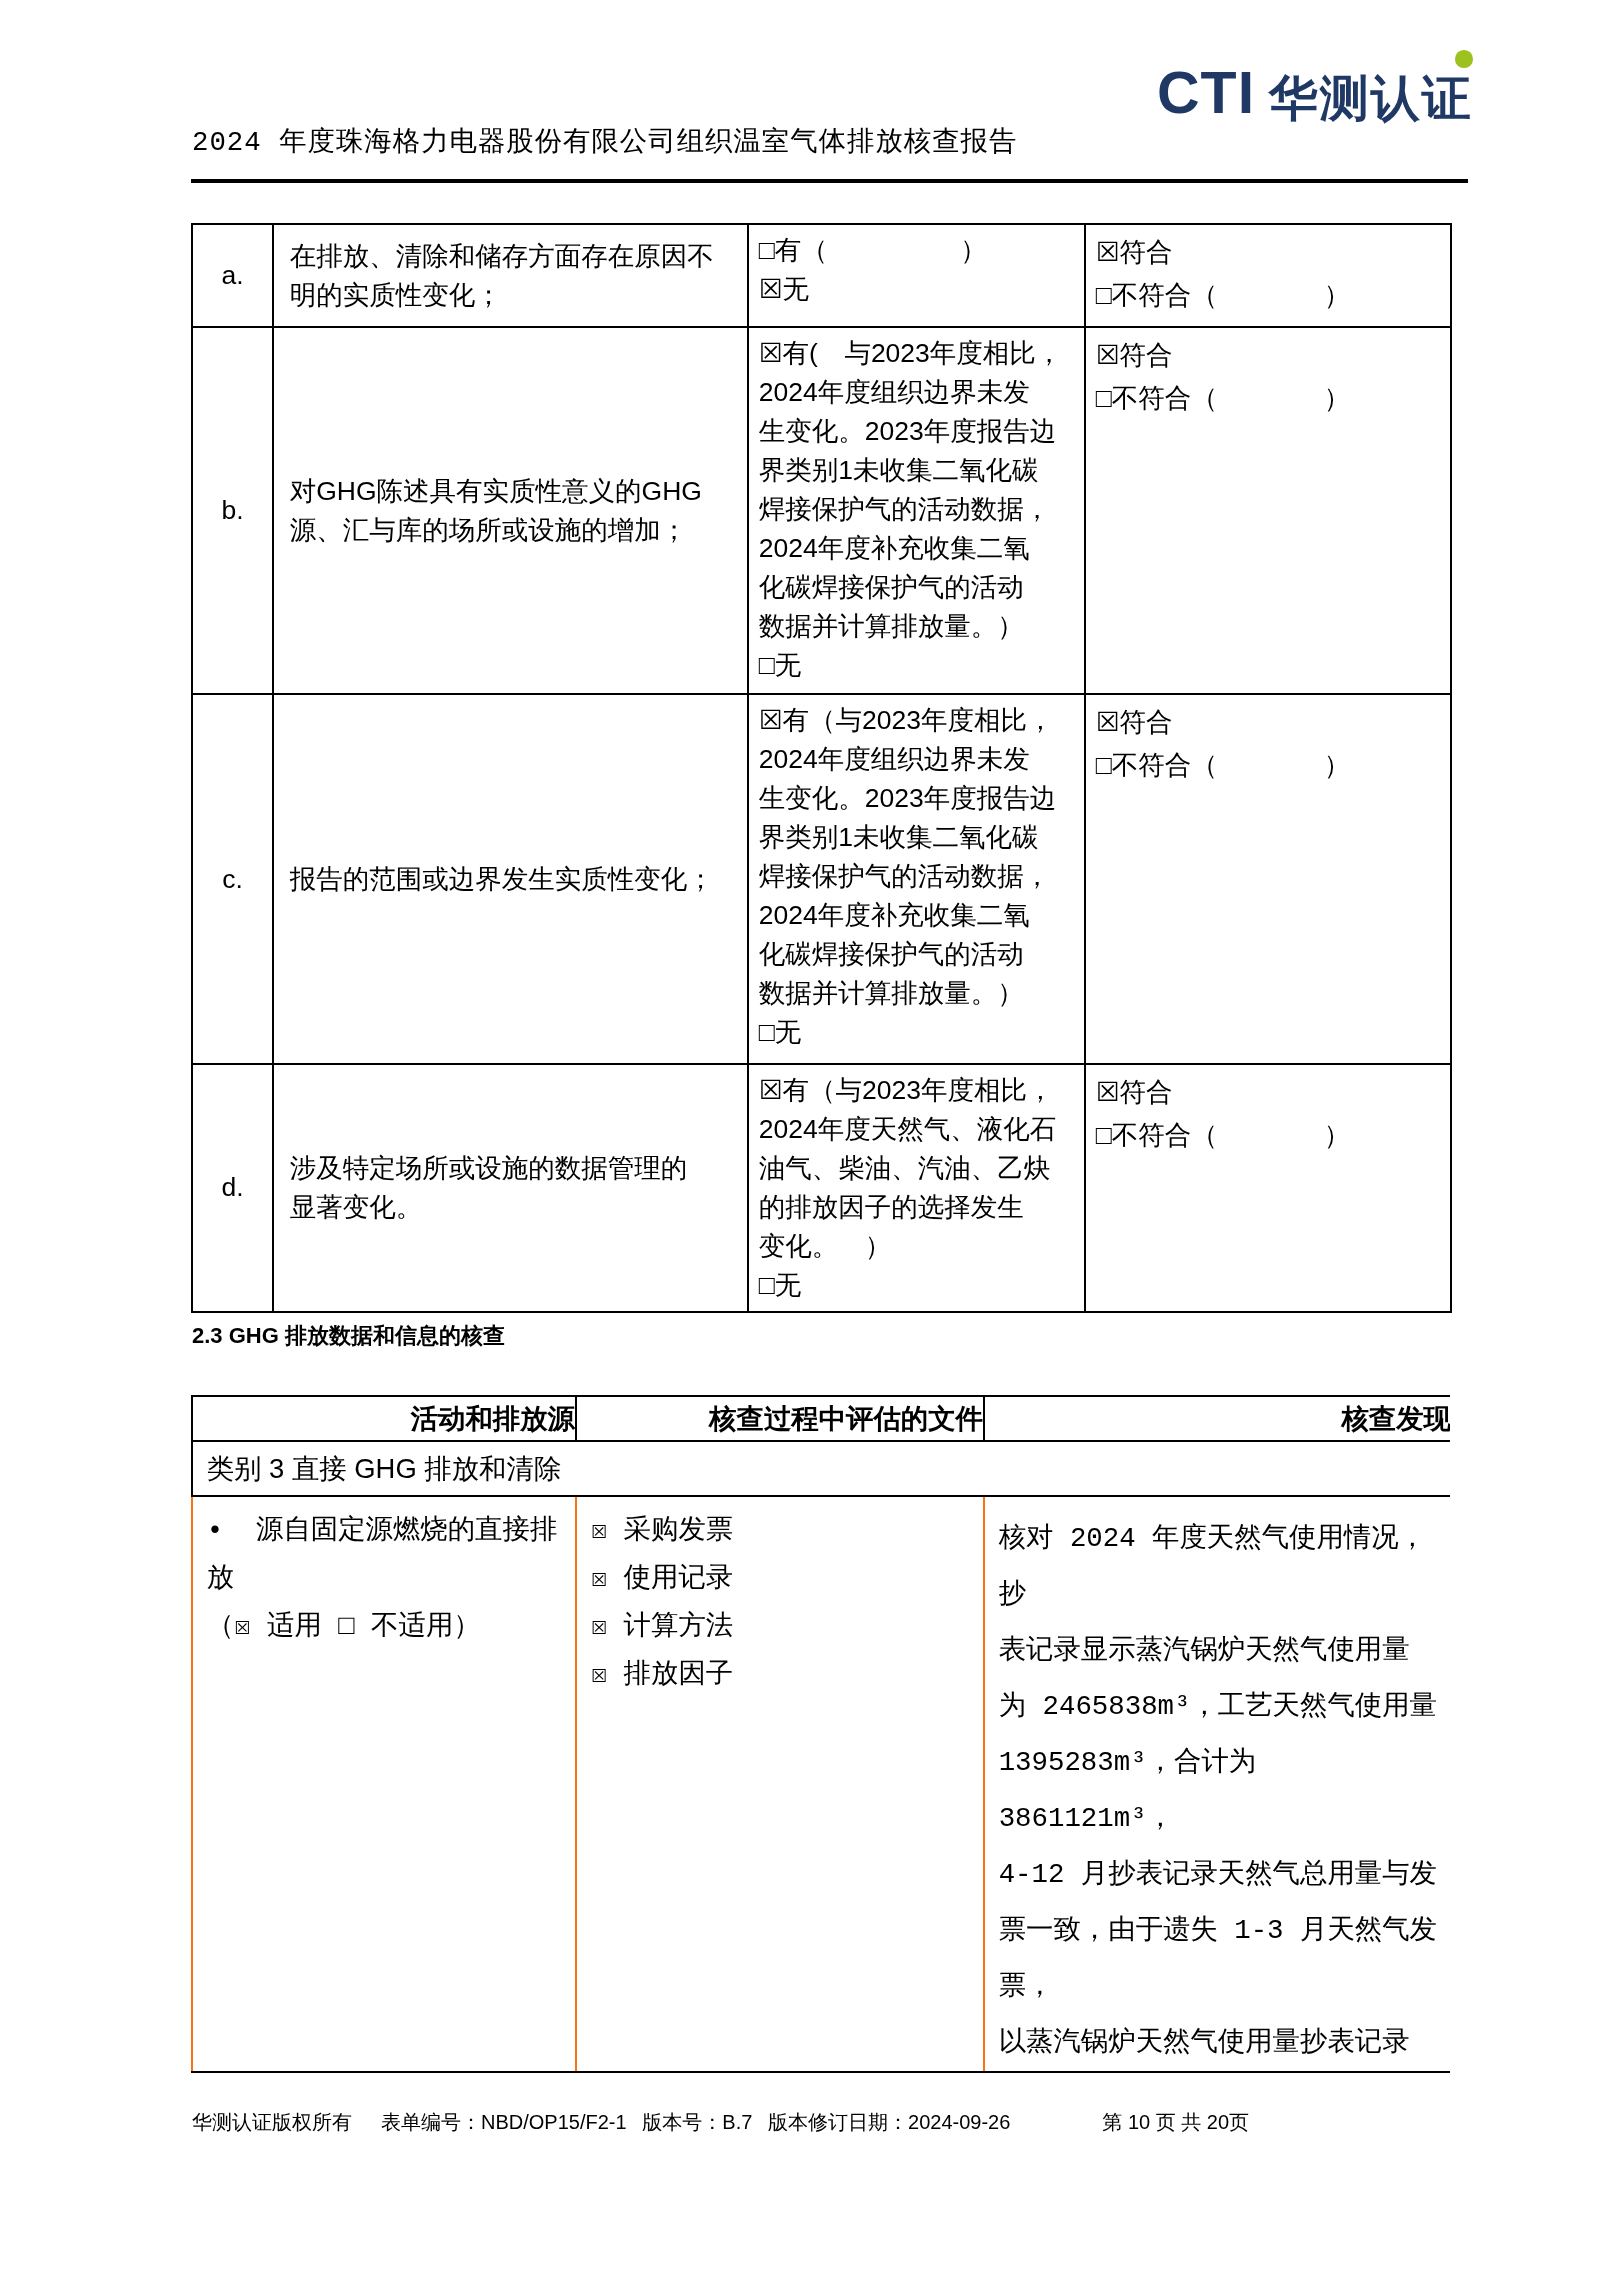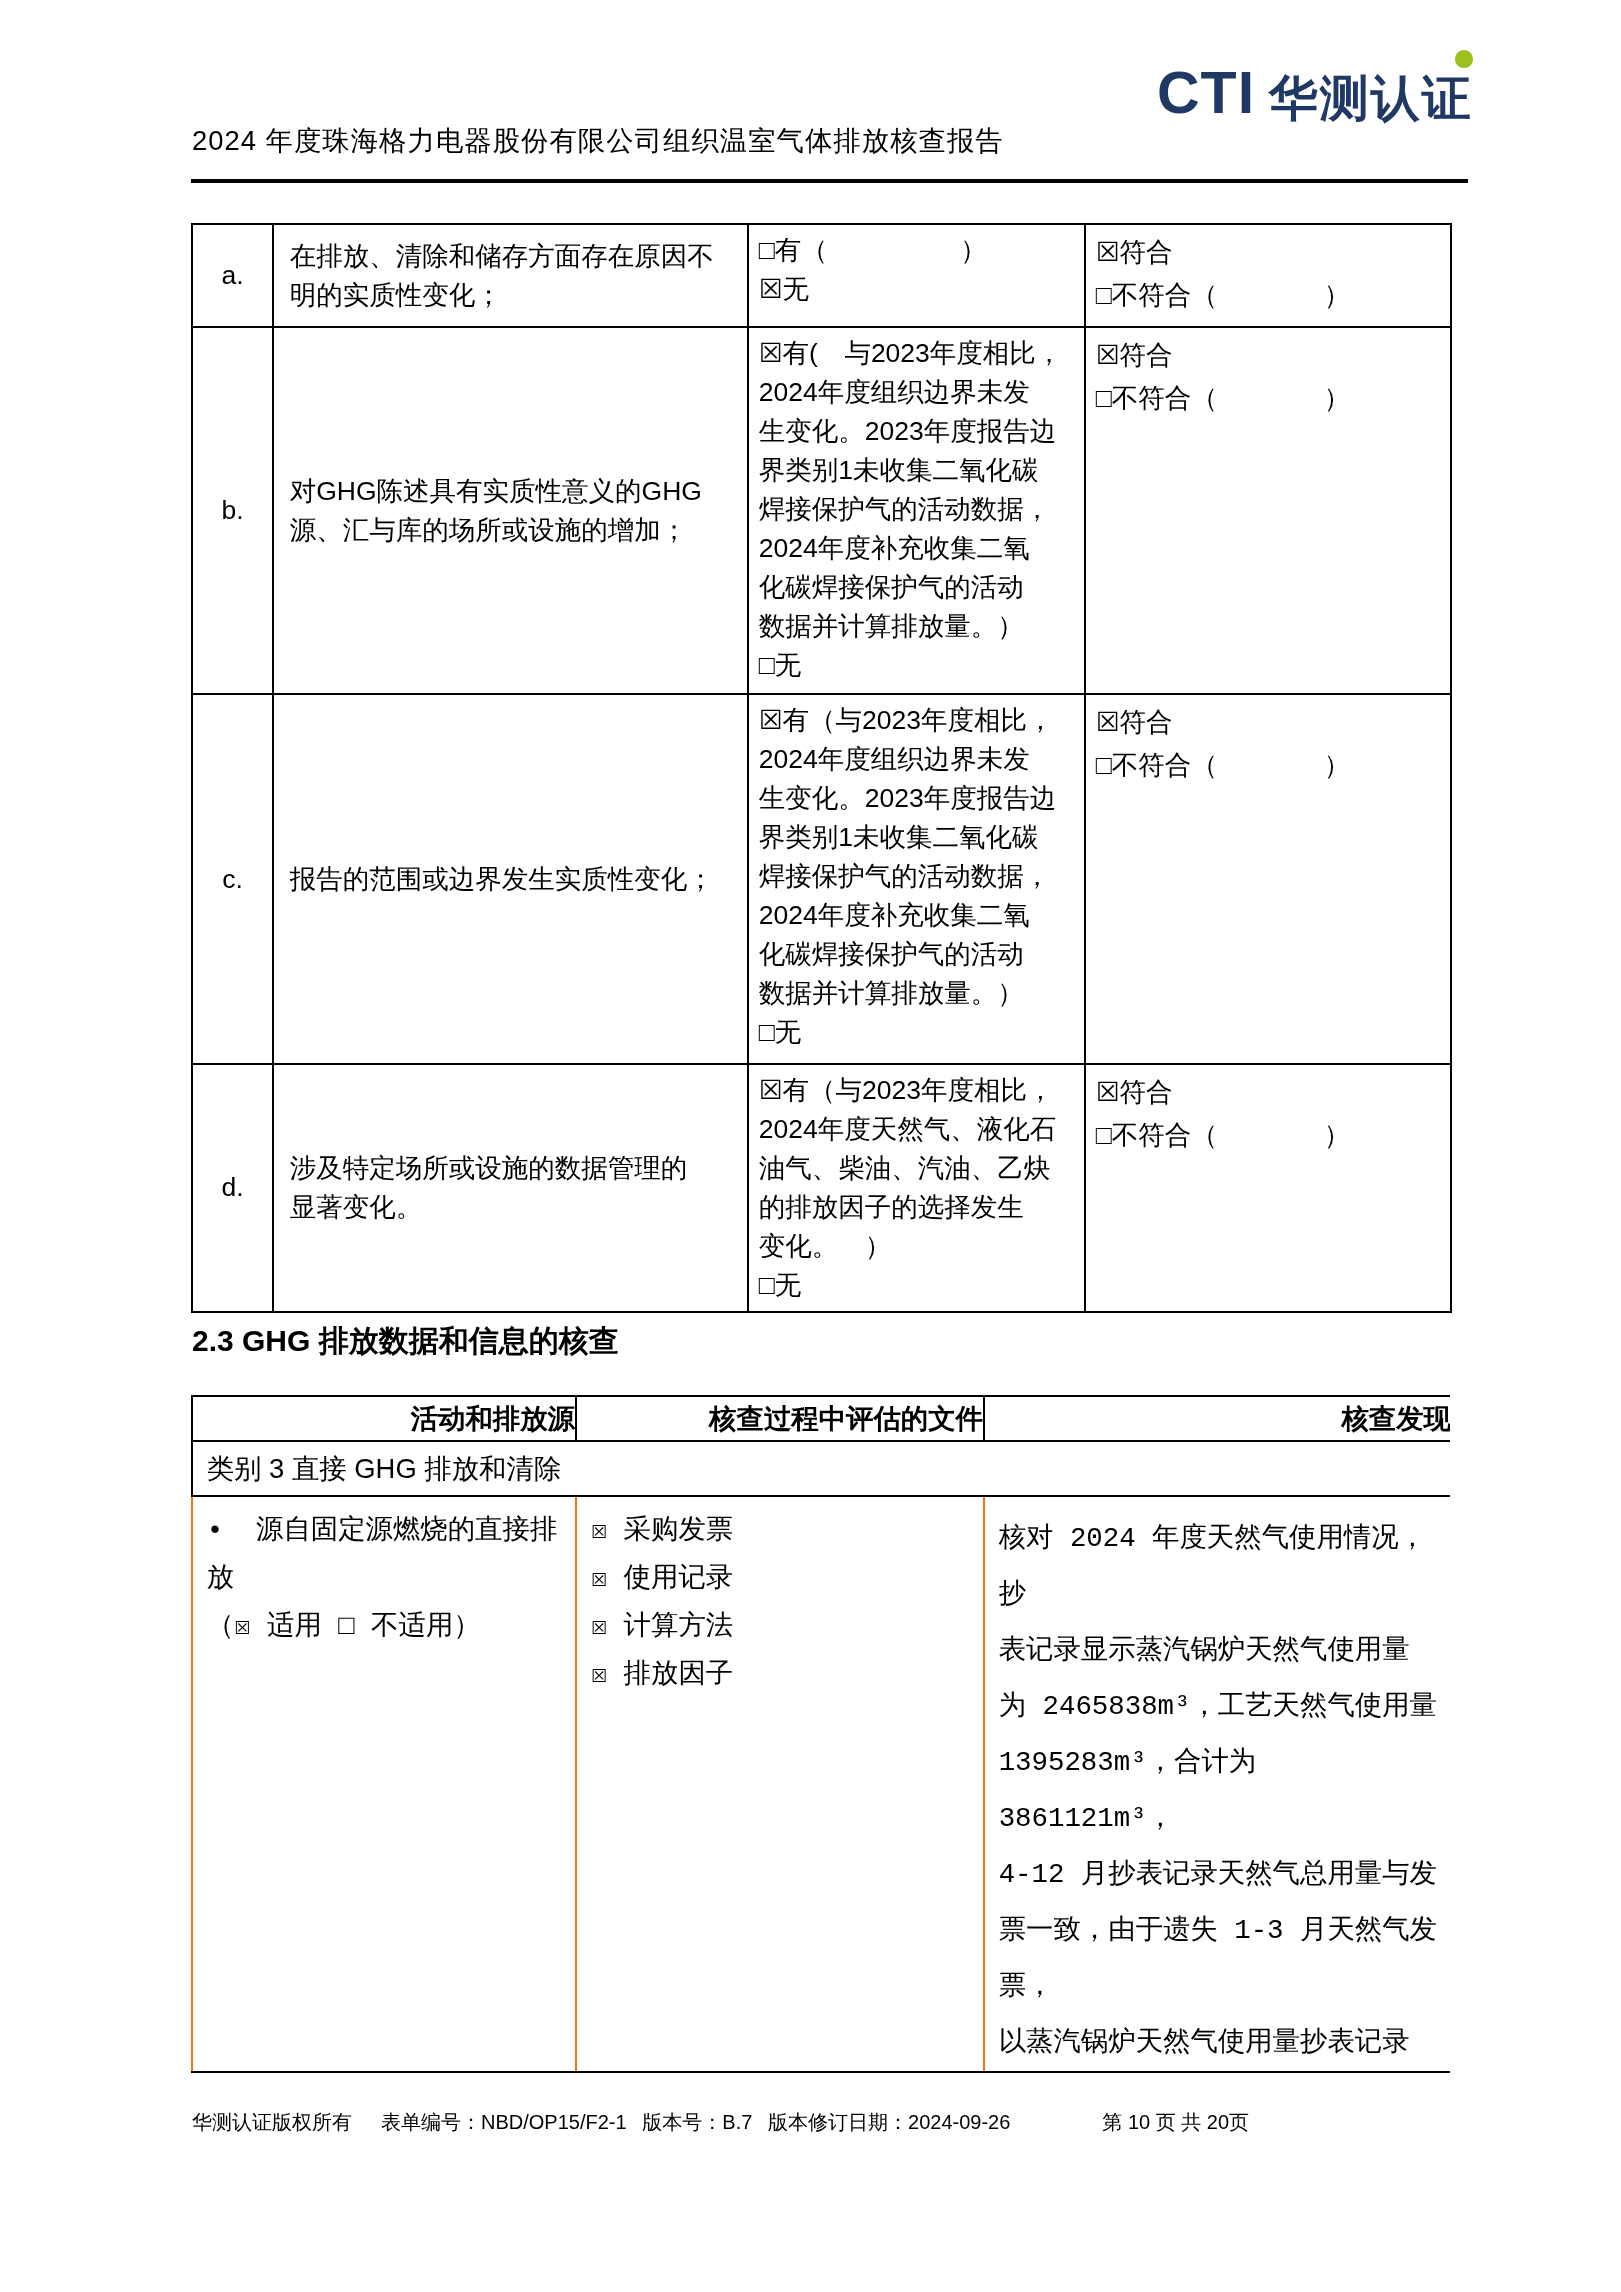--- a/index.html
+++ b/index.html
@@ -1,40 +1,40 @@
 <!DOCTYPE html>
 <html><head>
 <meta charset="utf-8">
 <style>
   html,body{margin:0;padding:0;background:#ffffff;}
   .page{position:relative;width:1621px;height:2293px;background:#fff;color:#000;
         font-family:"Liberation Sans","DejaVu Sans",sans-serif;overflow:hidden;}
 
   
   .header-title{position:absolute;left:192px;top:123px;font-size:27.4px;letter-spacing:1px;
-        font-family:Liberation Sans, sans-serif;white-space:nowrap;}
+        font-family:Liberation Mono, monospace;white-space:nowrap;}
   .logo{position:absolute;top:64px;left:1157px;display:flex;align-items:flex-end;line-height:1;}
   .logo-cti{position:relative;font-size:59px;font-weight:800;letter-spacing:1px;
         font-family:"Liberation Sans","DejaVu Sans",sans-serif;}
   .logo-dot{position:absolute;top:-13.7px;right:0px;width:17.6px;height:17.6px;border-radius:50%;}
   .logo-cn{font-size:49px;font-weight:700;margin-left:13.7px;letter-spacing:2px;}
   .header-rule{position:absolute;left:191px;top:179px;width:1277px;height:3.9px;background:#000;}
 
   
   table{border-collapse:collapse;table-layout:fixed;}
   .t1{position:absolute;left:191px;top:223px;width:1259px;border:2.9px solid #000;}
   .t1 td{border:2px solid #000;font-size:26.5px;white-space:pre-wrap;overflow:hidden;}
   .t1 .c-no{text-align:center;vertical-align:middle;}
   .t1 .c-item{vertical-align:middle;padding:3.9px 15.7px;line-height:39px;}
   .t1 .c-ans{vertical-align:top;padding:5.9px 9.8px;line-height:39px;}
   .t1 .c-con{vertical-align:top;padding:5.9px 9.8px;line-height:43px;}
   .row-a{height:103px}.row-b{height:367px}.row-c{height:370px}.row-d{height:245px}
 
   
-  .sec-heading{position:absolute;left:192px;top:1321px;font-size:30px;font-weight:bold;}
+  .sec-heading{position:absolute;left:192px;top:1321px;font-size:22px;font-weight:bold;}
 
   
   .t2wrap{position:absolute;left:191px;top:1395px;width:1259px;height:676px;overflow:hidden;
         border-bottom:2.9px solid #000;}
   .t2{width:1259px;border:2px solid #000;}
   .t2 th{border:2px solid #000;font-size:27.4px;font-weight:bold;text-align:right;
         height:43px;padding:0;}
   .t2 .cat-cell{border:2px solid #000;font-size:27.4px;height:49px;vertical-align:middle;
         padding:2px 13.7px;}
   .t2 .d-cell{border:2px solid #f97316;font-size:27.4px;vertical-align:top;white-space:pre-wrap;

